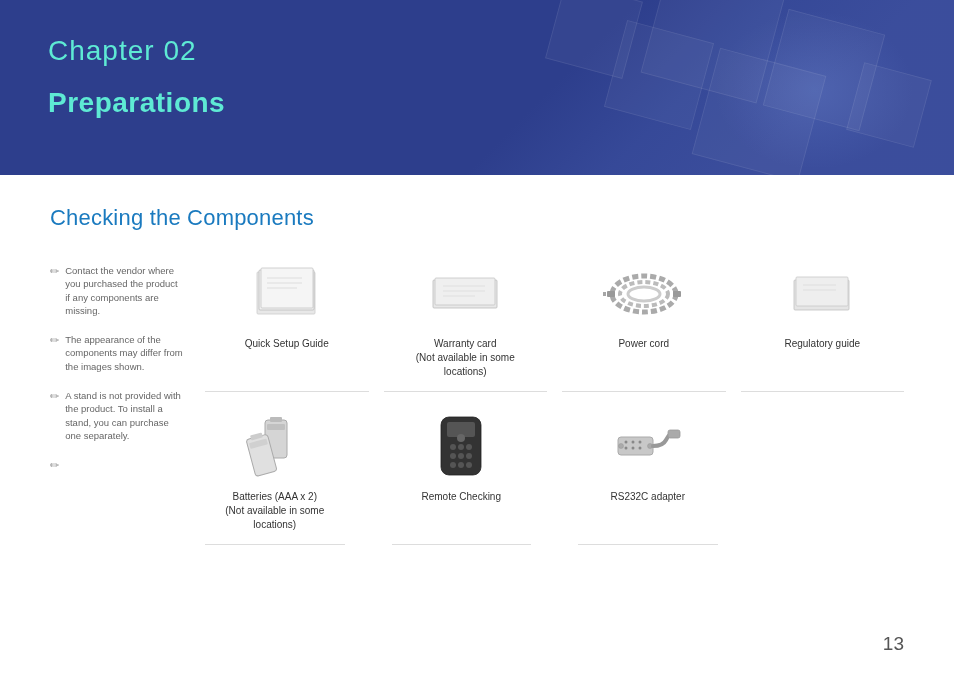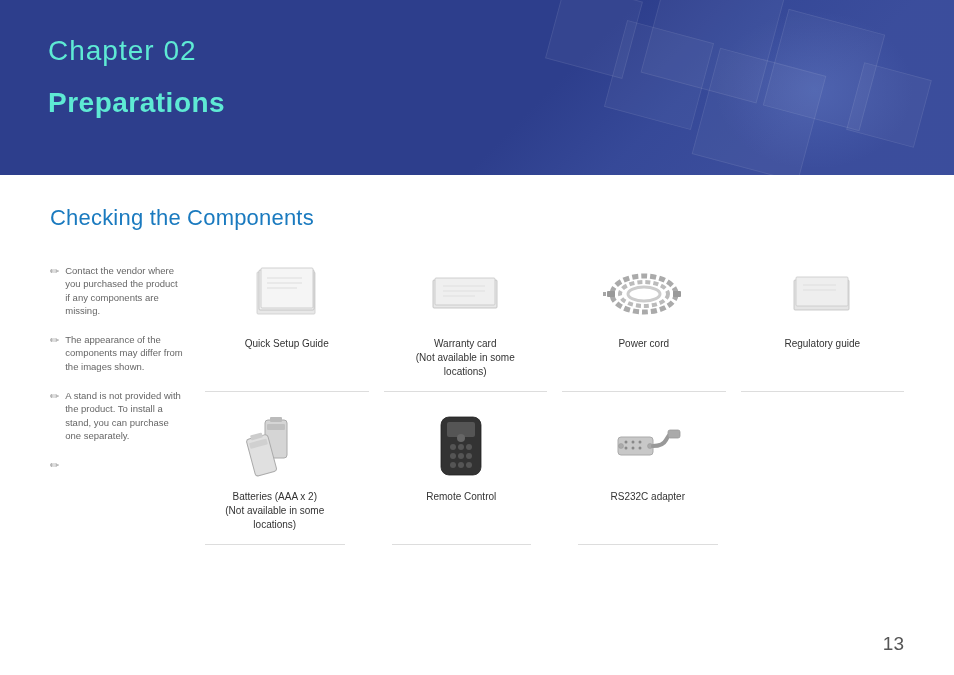--- a/index.html
+++ b/index.html
@@ -308,21 +308,21 @@
               <circle cx="32" cy="44" r="3" fill="#555"></circle>
               <circle cx="40" cy="44" r="3" fill="#555"></circle>
               <circle cx="48" cy="44" r="3" fill="#555"></circle>
               <circle cx="32" cy="53" r="3" fill="#555"></circle>
               <circle cx="40" cy="53" r="3" fill="#555"></circle>
               <circle cx="48" cy="53" r="3" fill="#555"></circle>
 
               <circle cx="40" cy="26" r="4" fill="#666"></circle>
             </svg>
           </div>
-          <div class="component-label">Remote Control</div>
+          <div class="component-label">Remote Checking</div>
         </div>
 
         <div class="component-item">
           <div class="component-img">
             <svg width="80" height="70" viewBox="0 0 80 70">
 
               <rect x="10" y="25" width="35" height="18" rx="3" fill="#c8c8c8" stroke="#aaa" stroke-width="1"></rect>
 
               <circle cx="18" cy="30" r="1.5" fill="#888"></circle>
               <circle cx="25" cy="30" r="1.5" fill="#888"></circle>

